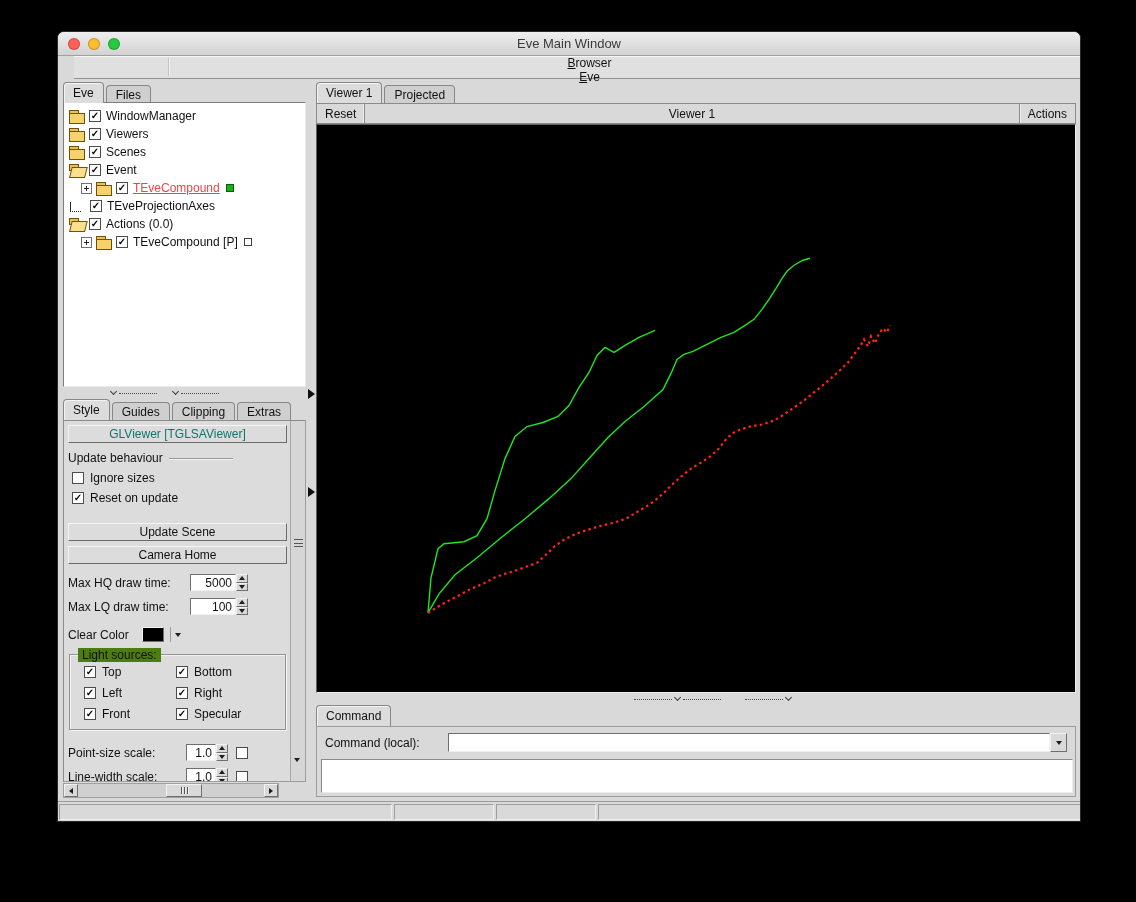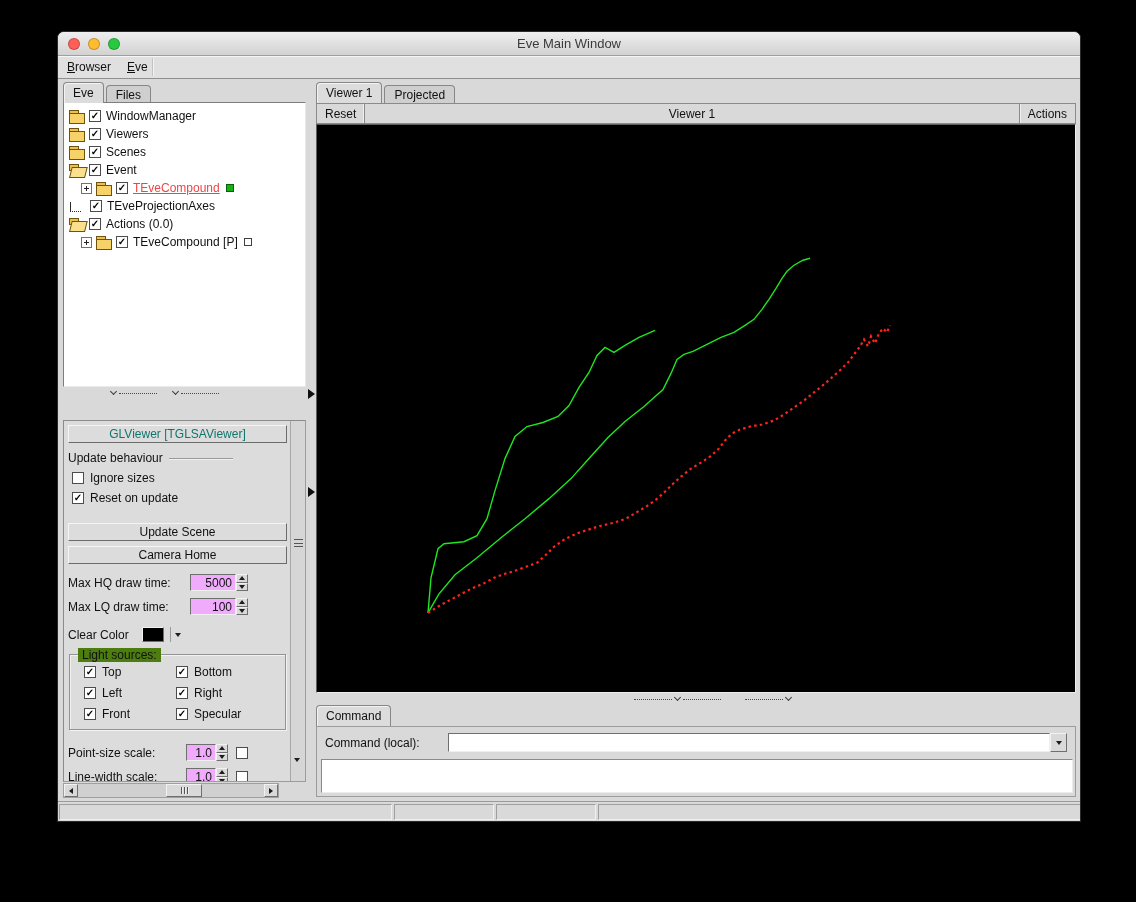--- a/index.html
+++ b/index.html
@@ -10,21 +10,21 @@
 
 
 .titlebar{position:absolute;left:0;top:0;width:100%;height:24px;background:linear-gradient(#efefef,#d2d2d2);border-bottom:1px solid #9f9f9f;display:flex;align-items:center;justify-content:center;font-size:13px;color:#3a3a3a;}
 .lights{position:absolute;left:10px;top:6px;display:flex;gap:8px;}
 .light{width:12px;height:12px;border-radius:50%;border:1px solid rgba(0,0,0,.22);}
 .light.red{background:#ff5f57;}
 .light.yellow{background:#febc2e;}
 .light.green{background:#28c840;}
 
 
-.menubar{position:absolute;left:0;top:24px;width:100%;height:23px;background:#e0e0e0;border-bottom:1px solid #8f8f8f;box-shadow:inset 0 1px 0 #f6f6f6;display:flex;align-items:center;padding-left:9px;gap:16px;}
+.menubar{position:absolute;left:16px;top:24px;width:100%;height:23px;background:#e0e0e0;border-bottom:1px solid #8f8f8f;box-shadow:inset 0 1px 0 #f6f6f6;display:flex;align-items:center;padding-left:9px;flex-direction:column;}
 .menu-item .accel{text-decoration:underline;}
 .menubar-divider{position:absolute;left:94px;top:2px;height:18px;width:1px;background:#c3c3c3;box-shadow:1px 0 0 #f2f2f2;}
 
 
 .tabs{position:absolute;display:flex;align-items:flex-end;height:21px;}
 .tab{height:18px;padding:0 9px;display:flex;align-items:center;background:#cfcfcf;border:1px solid #878787;border-bottom:none;border-radius:4px 4px 0 0;margin-right:2px;white-space:nowrap;}
 .tab.active{height:21px;background:#dcdcdc;box-shadow:inset 1px 1px 0 #f3f3f3;z-index:6;}
 #left-tabs{left:5px;top:50px;}
 #editor-tabs{left:5px;top:367px;}
 #viewer-tabs{left:258px;top:50px;}
@@ -66,21 +66,21 @@
 .section-head{display:flex;align-items:center;margin-top:8px;gap:6px;}
 .section-line{width:64px;height:1px;background:#9a9a9a;box-shadow:0 1px 0 #f0f0f0;}
 .cb-row{display:flex;align-items:center;margin-top:6px;padding-left:4px;}
 .cb-row .tree-cb{margin-right:6px;}
 .mt12{margin-top:18px;}
 .mt5{margin-top:5px;}
 .spin-row{display:flex;align-items:center;margin-top:7px;}
 .spin-row .lab{flex:none;width:122px;}
 .spin-row.small .lab{width:118px;}
 .spin{display:flex;height:17px;}
-.spin-field{width:46px;background:#f0abfc;border:1px solid;border-color:#6f6f6f #efefef #efefef #6f6f6f;text-align:right;padding:1px 3px 0 0;}
+.spin-field{width:46px;background:#ffffff;border:1px solid;border-color:#6f6f6f #efefef #efefef #6f6f6f;text-align:right;padding:1px 3px 0 0;}
 .spin.small .spin-field{width:30px;}
 .spin-btns{width:12px;display:flex;flex-direction:column;}
 .spin-btn{flex:1;background:#d9d9d9;border:1px solid;border-color:#f2f2f2 #6f6f6f #6f6f6f #f2f2f2;display:flex;align-items:center;justify-content:center;}
 .tri-up{width:0;height:0;border-left:3px solid transparent;border-right:3px solid transparent;border-bottom:4px solid #1d1d1d;}
 .tri-down{width:0;height:0;border-left:3px solid transparent;border-right:3px solid transparent;border-top:4px solid #1d1d1d;}
 .tri-left{width:0;height:0;border-top:3px solid transparent;border-bottom:3px solid transparent;border-right:4px solid #1d1d1d;}
 .tri-right{width:0;height:0;border-top:3px solid transparent;border-bottom:3px solid transparent;border-left:4px solid #1d1d1d;}
 .color-row{display:flex;align-items:center;margin-top:12px;}
 .color-row .lab{width:74px;}
 .color-swatch{width:22px;height:15px;background:#000;border:1px solid;border-color:#f2f2f2 #6f6f6f #6f6f6f #f2f2f2;}
@@ -205,20 +205,34 @@
       </span>
     <span class="split-handle">
         <span class="chev"></span>
         <span class="split-dots"></span>
       </span>
   </div>
 
   <span class="panel-arrow" style="left:250px;top:357px;"></span>
   <span class="panel-arrow" style="left:250px;top:455px;"></span>
 
+  <div class="tabs" id="editor-tabs">
+    <div class="tab active">
+        <span>Style</span>
+      </div>
+    <div class="tab">
+        <span>Guides</span>
+      </div>
+    <div class="tab">
+        <span>Clipping</span>
+      </div>
+    <div class="tab">
+        <span>Extras</span>
+      </div>
+  </div>
 
   <div id="style-panel">
     <div class="style-content">
       <div class="btn link">GLViewer [TGLSAViewer]</div>
 
       <div class="section-head">
         <span>Update behaviour</span>
         <span class="section-line"></span>
       </div>
 

